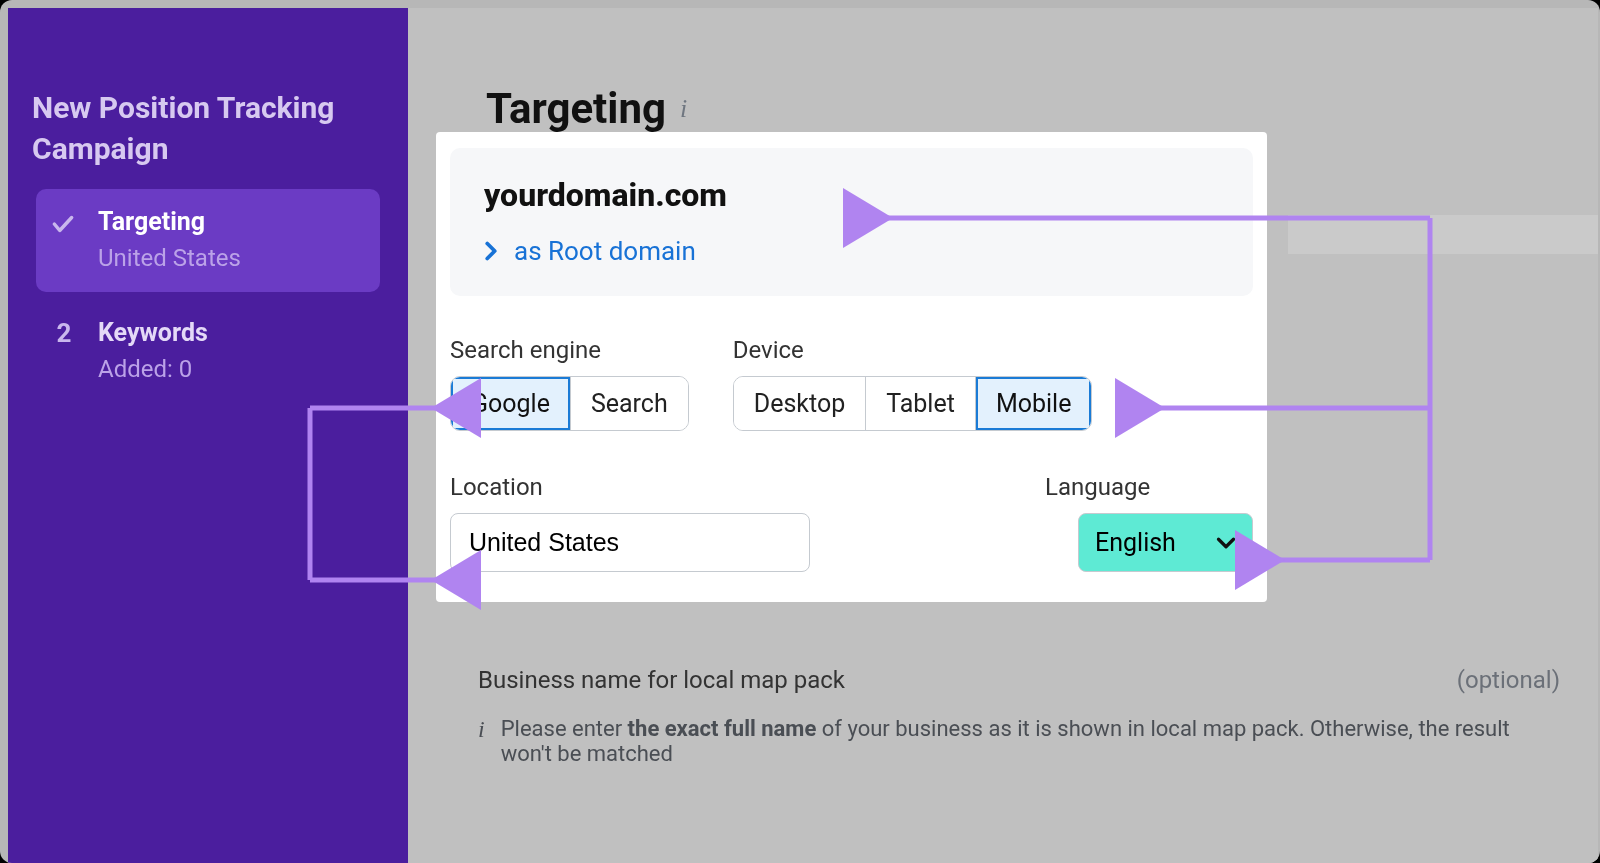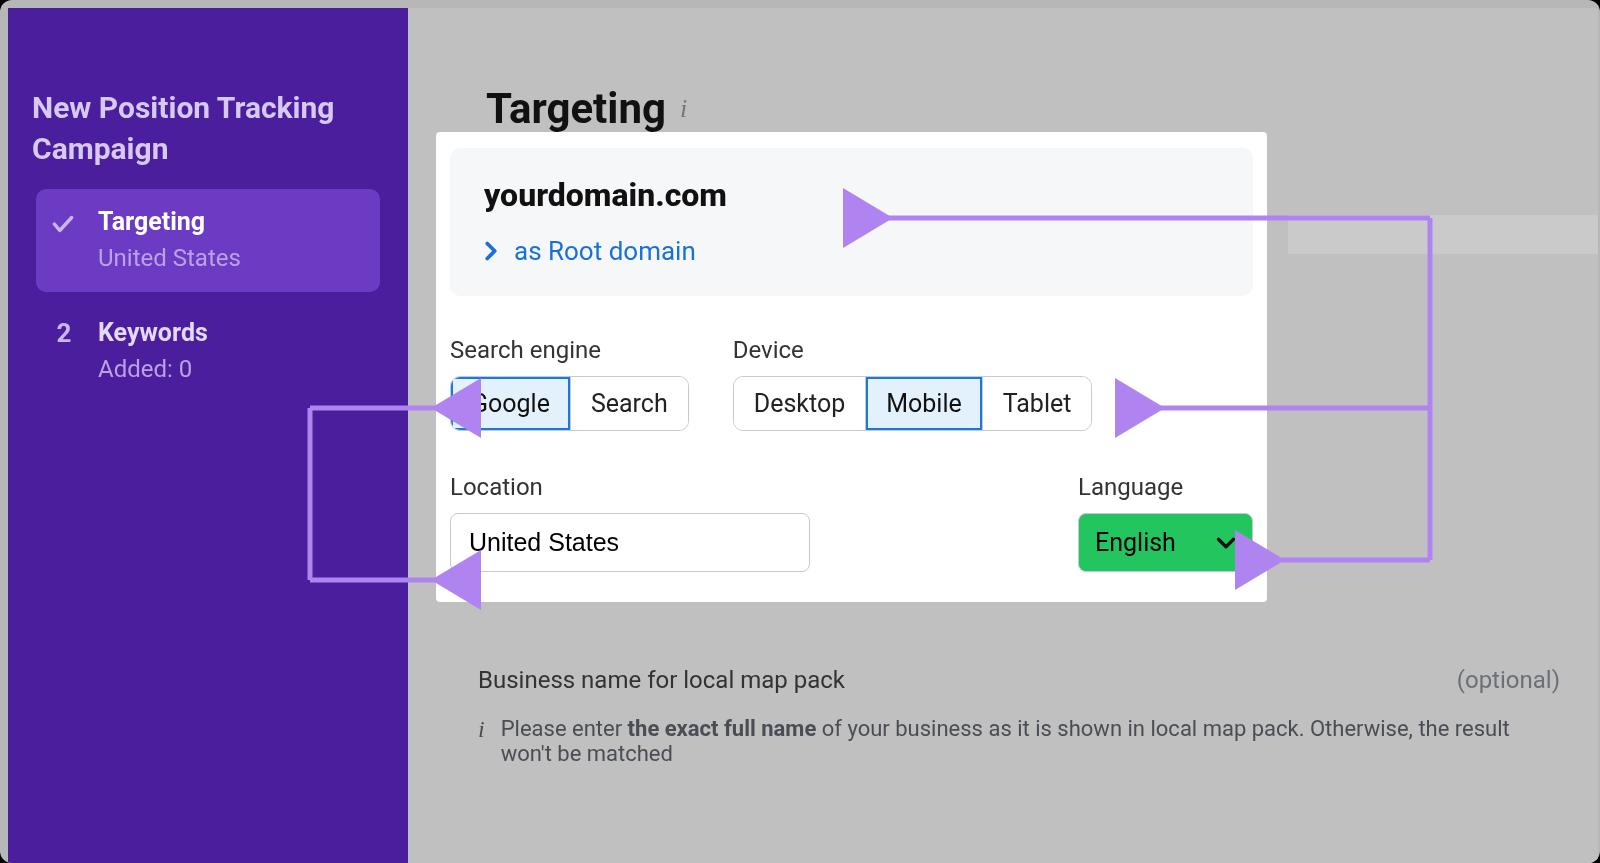--- a/index.html
+++ b/index.html
@@ -130,23 +130,24 @@
     font-size:25px;
     border:1px solid #c5cad0; border-radius:8px;
     padding: 14px 18px;
     background:#fff;
   }
   .lang-select {
     width: 175px;
     font-size:25px;
     border:1px solid #c5cad0; border-radius:8px;
     padding: 14px 16px;
-    background:#22c55e;
+    background:#5eead4;
     display:flex; justify-content:space-between; align-items:center;
     cursor:pointer;
+    margin-left:33px;
   }
   .lang-select svg { flex-shrink:0; }
 
   .below {
     position:absolute; left:478px; top: 666px; right: 40px; color:#333;
   }
   .biz-row {
     display:flex; justify-content:space-between; font-size:24px;
     margin-bottom:15px;
   }
@@ -238,22 +239,22 @@
       <div class="group-label">Search engine</div>
       <div class="segmented">
         <div class="seg selected">Google</div>
         <div class="seg">Search</div>
       </div>
     </div>
     <div>
       <div class="group-label">Device</div>
       <div class="segmented">
         <div class="seg">Desktop</div>
+        <div class="seg">Tablet</div>
         <div class="seg selected">Mobile</div>
-        <div class="seg">Tablet</div>
       </div>
     </div>
   </div>
 
   <div class="row2">
     <div style="flex:1">
       <div class="group-label">Location</div>
       <input class="loc-input" type="text" value="United States" style="">
     </div>
     <div>

